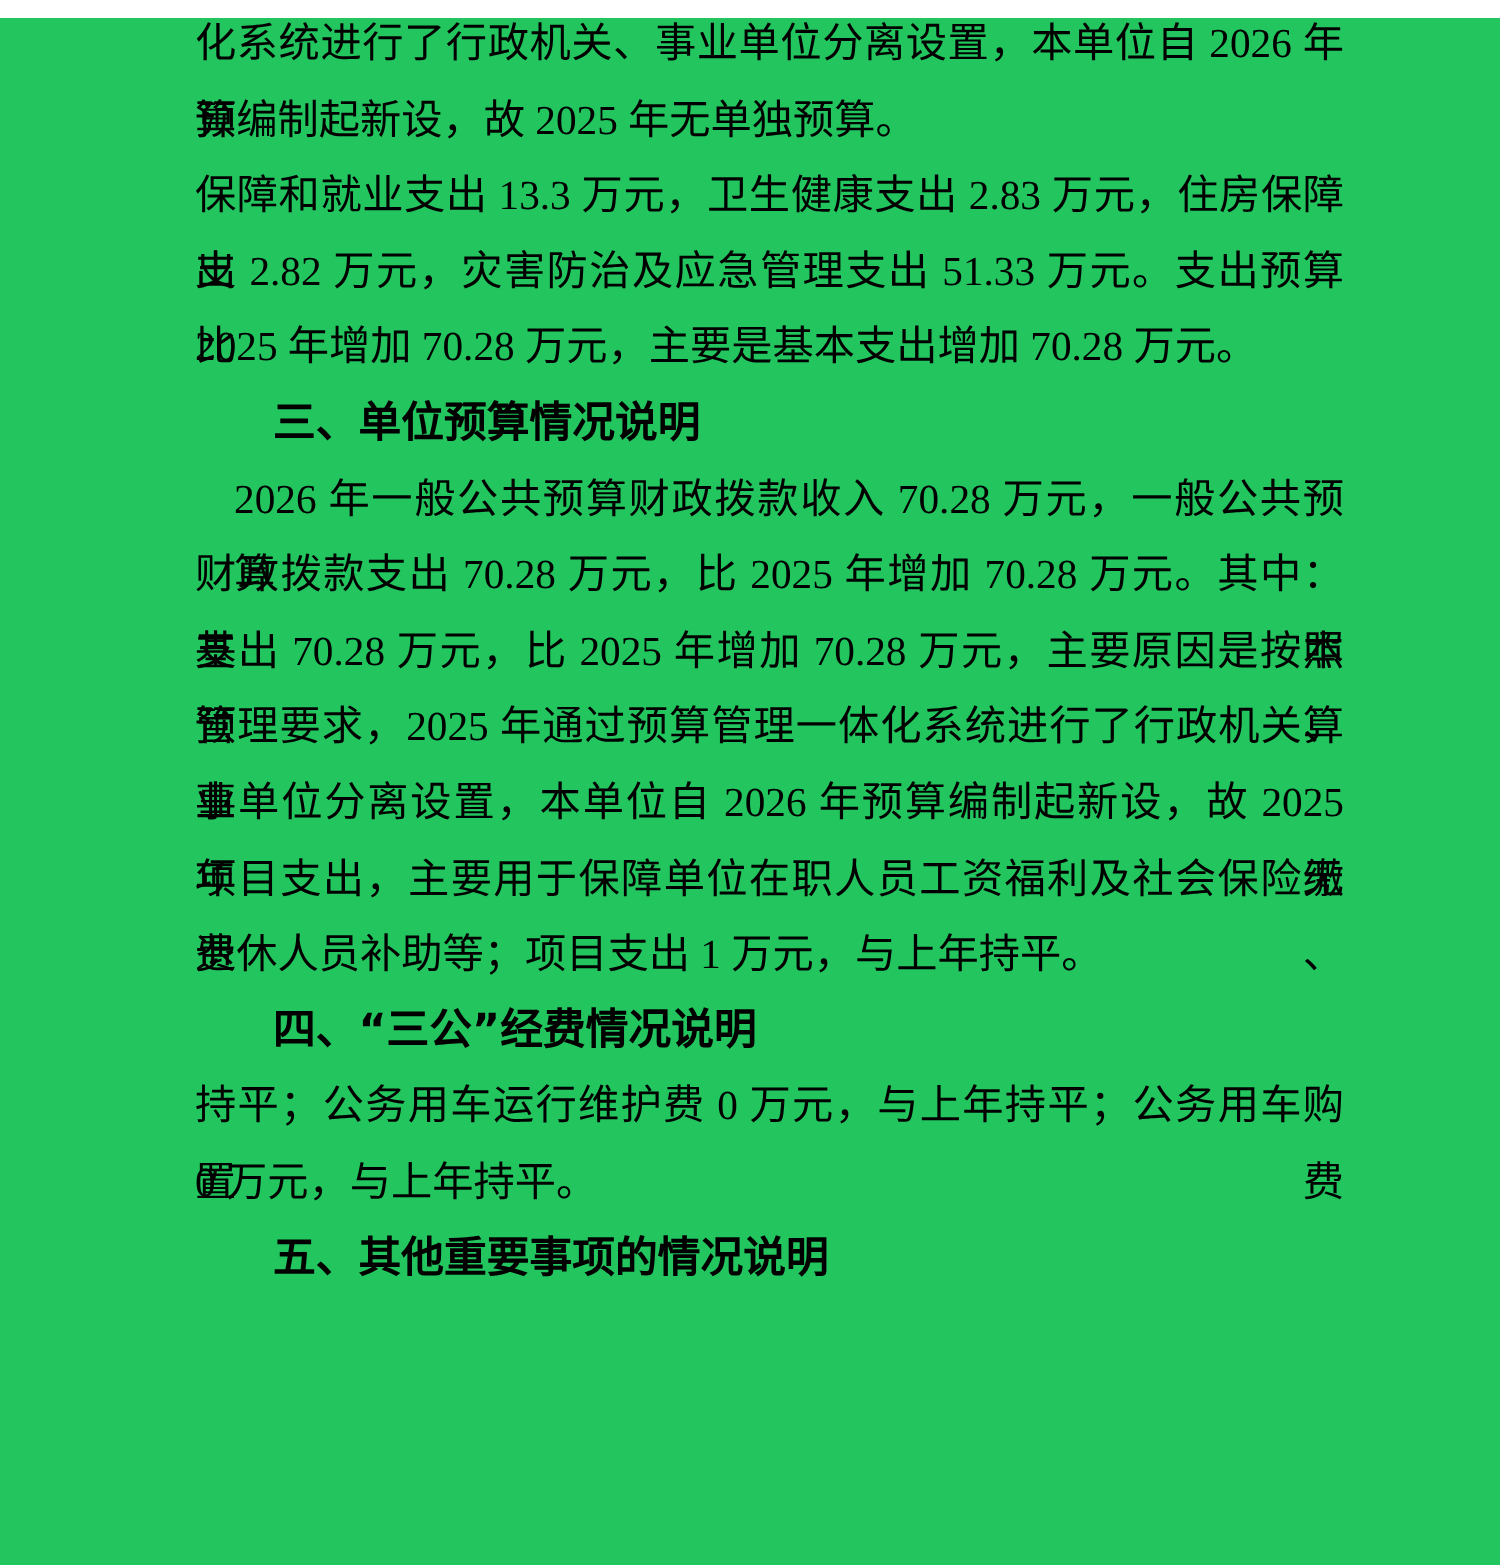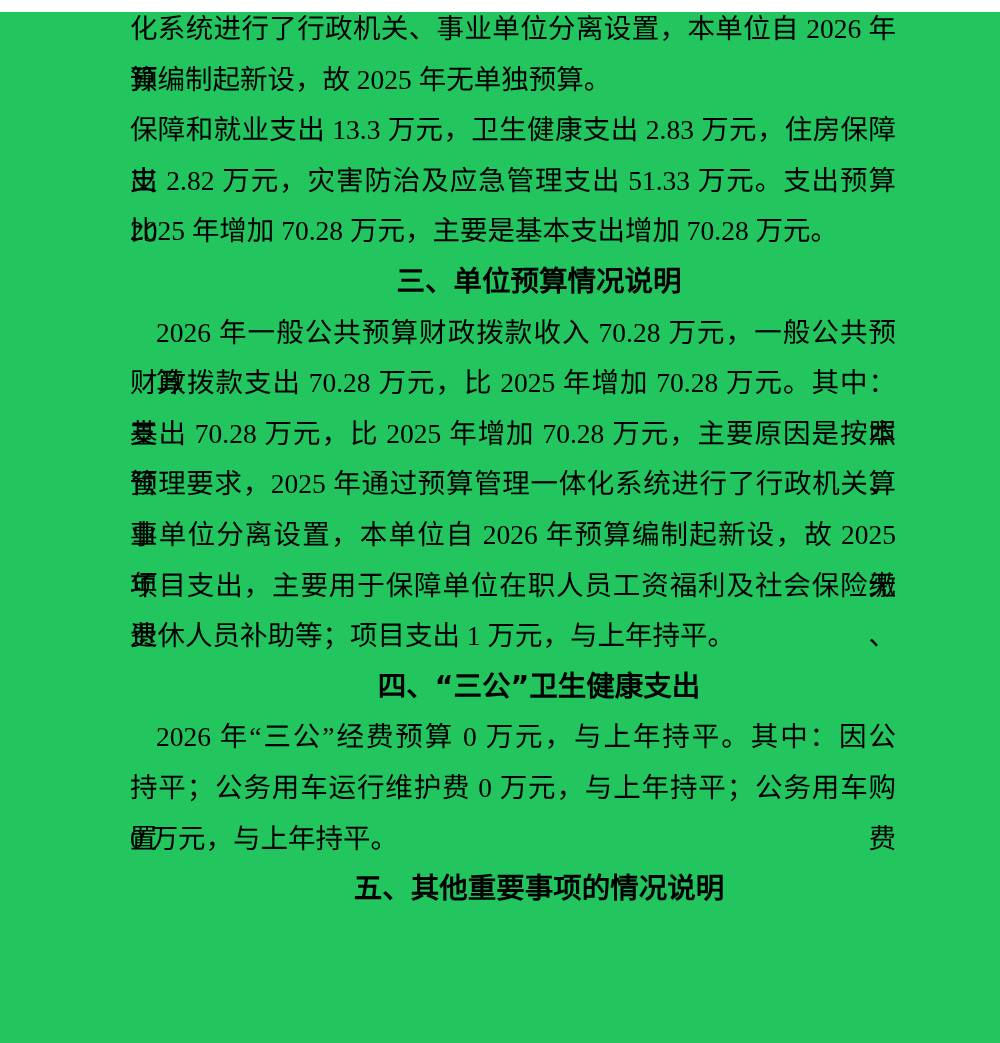--- a/index.html
+++ b/index.html
@@ -32,21 +32,20 @@
   }
   .line.body {
     font-family: "Liberation Serif", "DejaVu Serif", serif;
     white-space: normal;
   }
   .line.heading {
     font-family: "DejaVu Sans", "Liberation Sans", sans-serif;
     font-weight: bold;
     font-size: 28.5px;
     white-space: normal;
-    text-align: center;
   }
   .line.justify {
     text-align: justify;
     text-align-last: justify;
   }
   .line.indent-para {
     padding-left: 26px;
   }
   .line.indent-heading {
     padding-left: 52px;
@@ -63,19 +62,18 @@
       <div class="line body justify">出 2.82 万元，灾害防治及应急管理支出 51.33 万元。支出预算比</div>
       <div class="line body">2025 年增加 70.28 万元，主要是基本支出增加 70.28 万元。</div>
       <div class="line heading indent-heading">三、单位预算情况说明</div>
       <div class="line body indent-para justify">2026 年一般公共预算财政拨款收入 70.28 万元，一般公共预算</div>
       <div class="line body justify">财政拨款支出 70.28 万元，比 2025 年增加 70.28 万元。其中：基本</div>
       <div class="line body justify">支出 70.28 万元，比 2025 年增加 70.28 万元，主要原因是按照预算</div>
       <div class="line body justify">管理要求，2025 年通过预算管理一体化系统进行了行政机关、事</div>
       <div class="line body justify">业单位分离设置，本单位自 2026 年预算编制起新设，故 2025 年无</div>
       <div class="line body justify">项目支出，主要用于保障单位在职人员工资福利及社会保险缴费、</div>
       <div class="line body">退休人员补助等；项目支出 1 万元，与上年持平。</div>
-      <div class="line heading indent-heading">四、“三公”卫生健康支出</div>
-      <div class="line body indent-para justify">2026 年“三公”经费预算 0 万元，与上年持平。其中：因公</div>
+      <div class="line heading indent-heading">四、“三公”经费情况说明</div>
       <div class="line body justify">持平；公务用车运行维护费 0 万元，与上年持平；公务用车购置费</div>
       <div class="line body">0 万元，与上年持平。</div>
       <div class="line heading indent-heading">五、其他重要事项的情况说明</div>
     </div>
 </div>
 
 </body></html>

